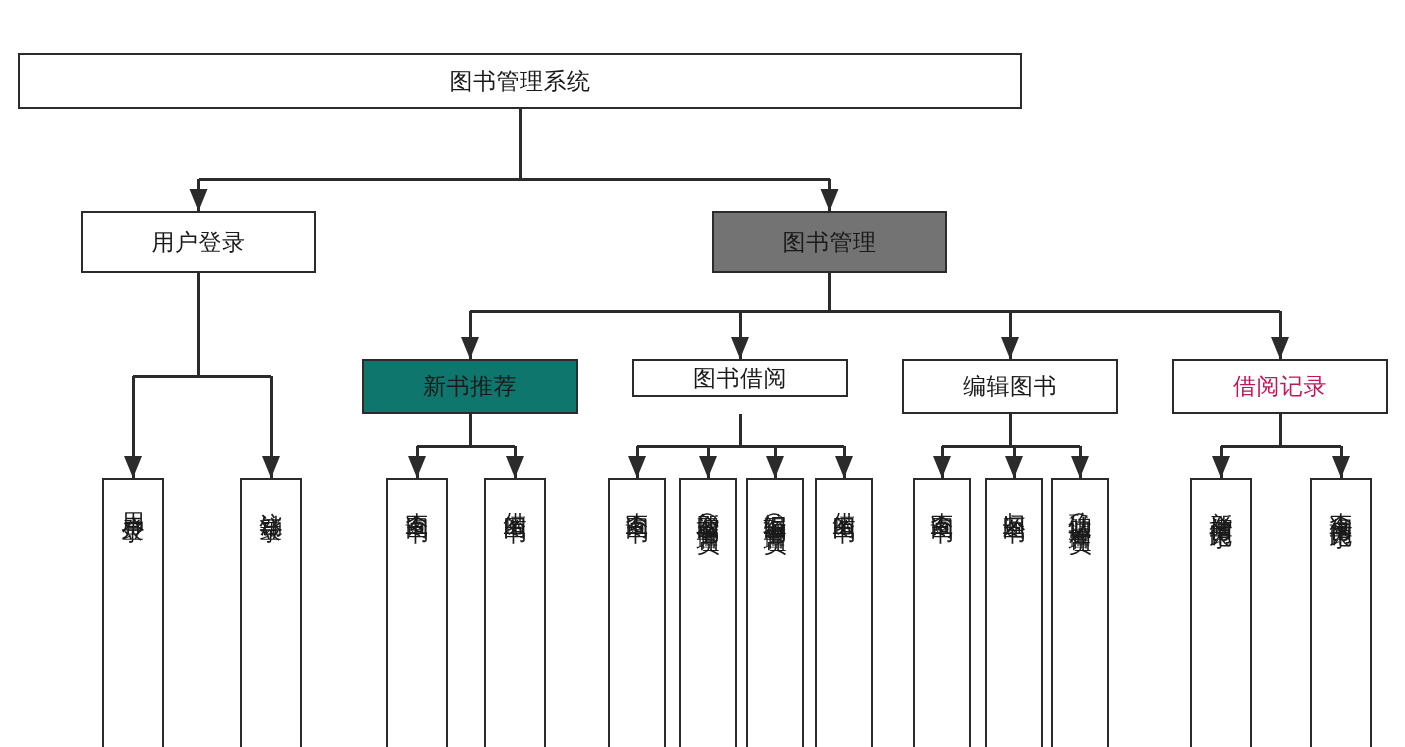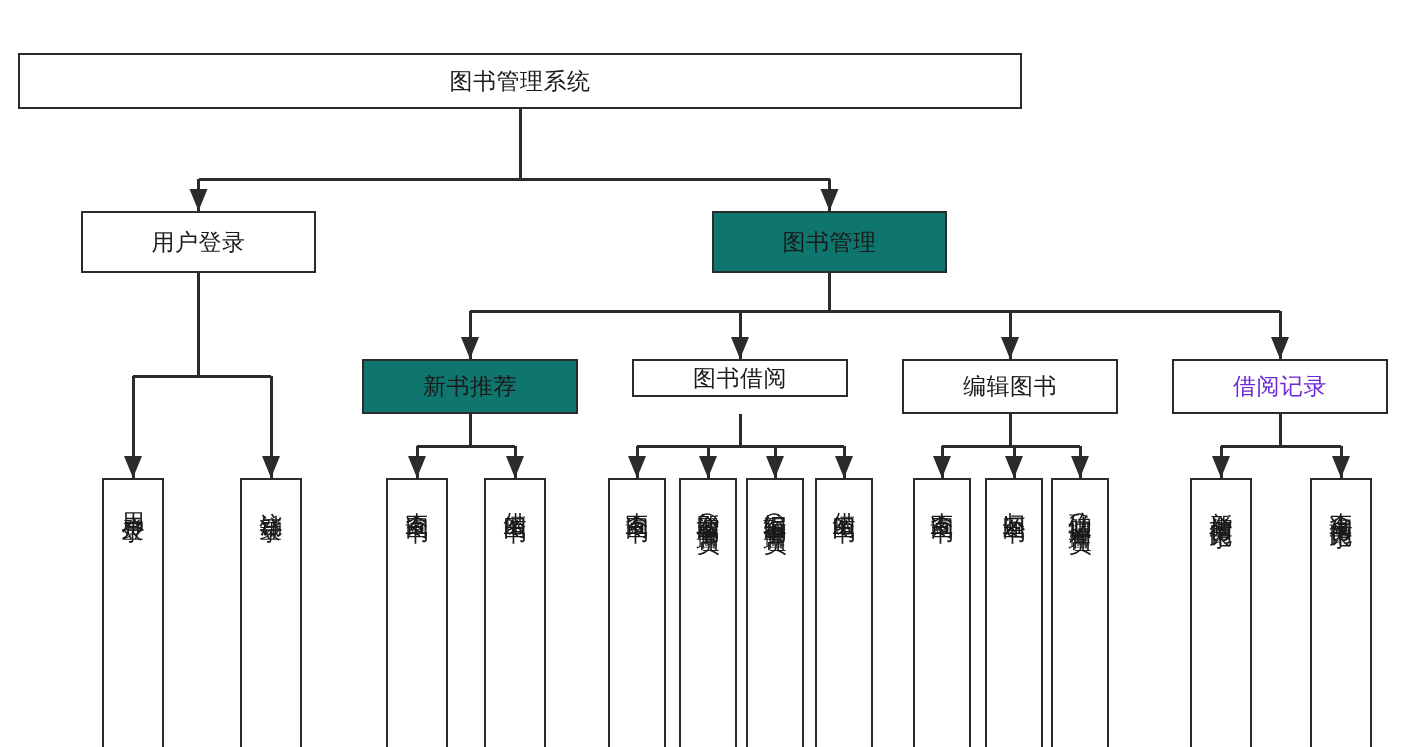--- a/index.html
+++ b/index.html
@@ -134,34 +134,34 @@
       <line x1="1341" y1="405" x2="1341" y2="437" stroke="#2b2b2b" stroke-width="3" shape-rendering="crispEdges"></line>
       <polygon points="1332,415 1350,415 1341,437" fill="#2b2b2b"></polygon>
     </svg>
   <div id="node-layer">
       <div class="node horiz root" style="left: 18px; top: 12px; width: 1004px; height: 56px; border-color: rgb(43, 43, 43); background: rgb(255, 255, 255);">
         <span class="node-label" style="color: rgb(26, 26, 26);">图书管理系统</span>
       </div>
       <div class="node horiz" style="left: 81px; top: 170px; width: 235px; height: 62px; border-color: rgb(43, 43, 43); background: rgb(255, 255, 255);">
         <span class="node-label" style="color: rgb(26, 26, 26);">用户登录</span>
       </div>
-      <div class="node horiz" style="left: 712px; top: 170px; width: 235px; height: 62px; border-color: rgb(43, 43, 43); background: #0f766e;">
+      <div class="node horiz" style="left: 712px; top: 170px; width: 235px; height: 62px; border-color: rgb(43, 43, 43); background: #737373;">
         <span class="node-label" style="color: rgb(26, 26, 26);">图书管理</span>
       </div>
       <div class="node horiz" style="left: 362px; top: 318px; width: 216px; height: 55px; border-color: rgb(43, 43, 43); background: #0f766e;">
         <span class="node-label" style="color: rgb(26, 26, 26);">新书推荐</span>
       </div>
       <div class="node horiz" style="left: 632px; top: 318px; width: 216px; height: 38px; border-color: rgb(43, 43, 43); background: rgb(255, 255, 255);">
         <span class="node-label" style="color: rgb(26, 26, 26);">图书借阅</span>
       </div>
       <div class="node horiz" style="left: 902px; top: 318px; width: 216px; height: 55px; border-color: rgb(43, 43, 43); background: rgb(255, 255, 255);">
         <span class="node-label" style="color: rgb(26, 26, 26);">编辑图书</span>
       </div>
       <div class="node horiz" style="left: 1172px; top: 318px; width: 216px; height: 55px; border-color: rgb(43, 43, 43); background: rgb(255, 255, 255);">
-        <span class="node-label" style="color: #6d28d9;">借阅记录</span>
+        <span class="node-label" style="color: #be185d;">借阅记录</span>
       </div>
       <div class="node vert" style="left: 102px; top: 437px; width: 62px; height: 296px; border-color: rgb(43, 43, 43); background: rgb(255, 255, 255);">
         <span class="node-label" style="color: rgb(26, 26, 26);">用户登录</span>
       </div>
       <div class="node vert" style="left: 240px; top: 437px; width: 62px; height: 296px; border-color: rgb(43, 43, 43); background: rgb(255, 255, 255);">
         <span class="node-label" style="color: rgb(26, 26, 26);">注销登录</span>
       </div>
       <div class="node vert" style="left: 386px; top: 437px; width: 62px; height: 296px; border-color: rgb(43, 43, 43); background: rgb(255, 255, 255);">
         <span class="node-label" style="color: rgb(26, 26, 26);">查询图书</span>
       </div>

